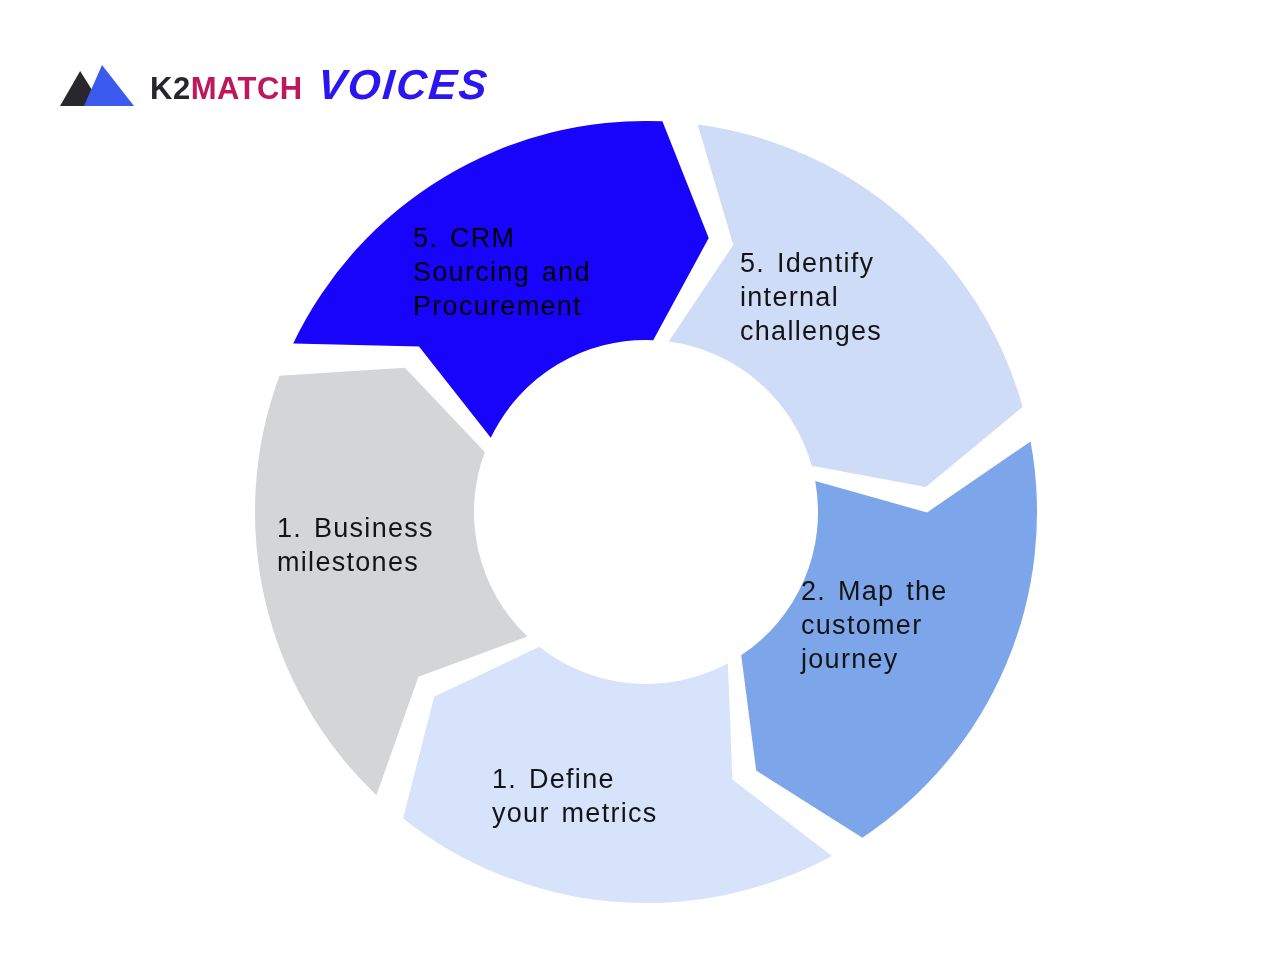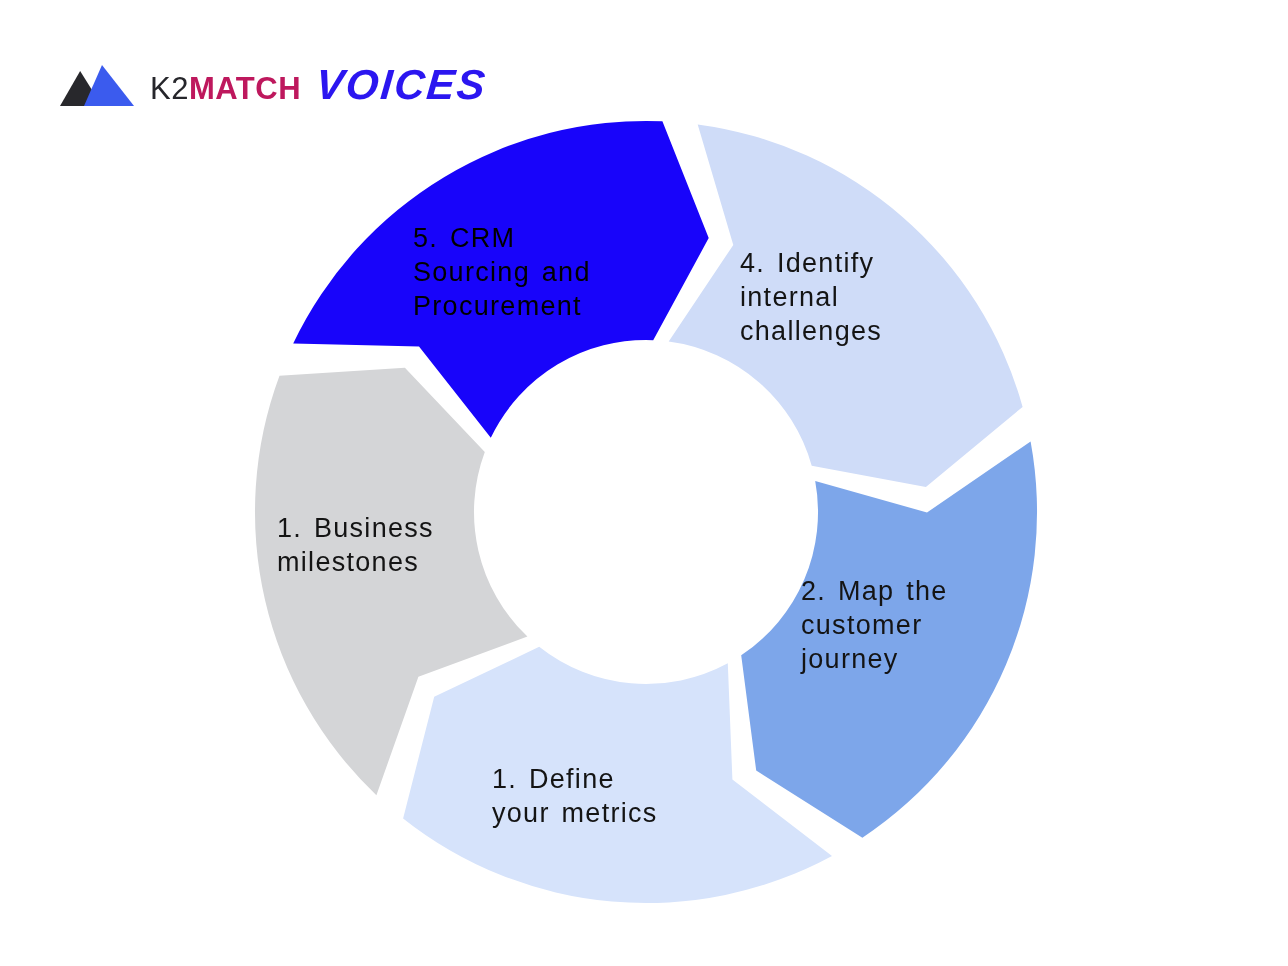--- a/index.html
+++ b/index.html
@@ -35,21 +35,21 @@
   }
   .brand-name {
     margin-left: 16px;
     font-size: 31px;
     letter-spacing: 0.5px;
     color: #26262b;
     line-height: 1;
     padding-bottom: 2px;
     white-space: nowrap;
   }
-  .brand-name .b1 { font-weight: 400; }
+  .brand-name .b1 { font-weight: 700; }
   .brand-name .b2 { font-weight: 700; color: #be185d; }
   .brand-suffix {
     margin-left: 15px;
     font-size: 42px;
     font-style: italic;
     font-weight: 700;
     letter-spacing: 2px;
     line-height: 1;
     color: #2b16f0;
     transform: skewX(-5deg);
@@ -102,21 +102,21 @@
 
     <path d="M 1030.6 441.4 A 391 391 0 0 1 862.4 837.7 L 756.2 770.5 L 741.2 655.3 A 172 172 0 0 0 815.2 481.0 L 927.0 512.5 Z" fill="#7da6ea"></path>
 
     <path d="M 832.0 856.0 A 391 391 0 0 1 403.1 818.4 L 434.2 696.7 L 539.2 646.8 A 172 172 0 0 0 727.8 663.3 L 732.4 779.4 Z" fill="#d6e3fb"></path>
 
     <path d="M 376.4 795.2 A 391 391 0 0 1 279.5 375.7 L 404.9 367.7 L 484.8 452.0 A 172 172 0 0 0 527.4 636.6 L 418.4 676.8 Z" fill="#d4d5d7"></path>
 
     <path d="M 293.2 343.4 A 391 391 0 0 1 662.4 121.3 L 708.7 238.1 L 653.2 340.2 A 172 172 0 0 0 490.8 437.8 L 419.0 346.4 Z" fill="#1804fa"></path>
   </svg>
 
-  <div class="seg-label" style="left:740px; top:246px;">4. Identify
+  <div class="seg-label" style="left:740px; top:246px;">5. Identify
 internal
 challenges</div>
   <div class="seg-label" style="left:801px; top:574px;">2. Map the
 customer
 journey</div>
   <div class="seg-label" style="left:492px; top:762px;">1. Define
 your metrics</div>
   <div class="seg-label" style="left:277px; top:511px;">1. Business
 milestones</div>
   <div class="seg-label light" style="left:413px; top:221px;">5. CRM

